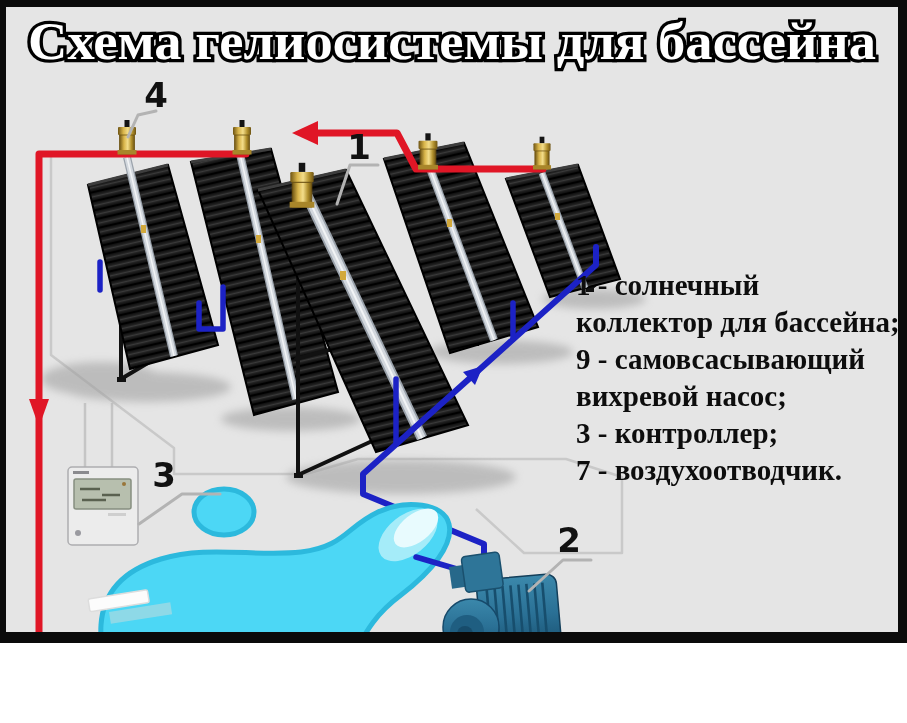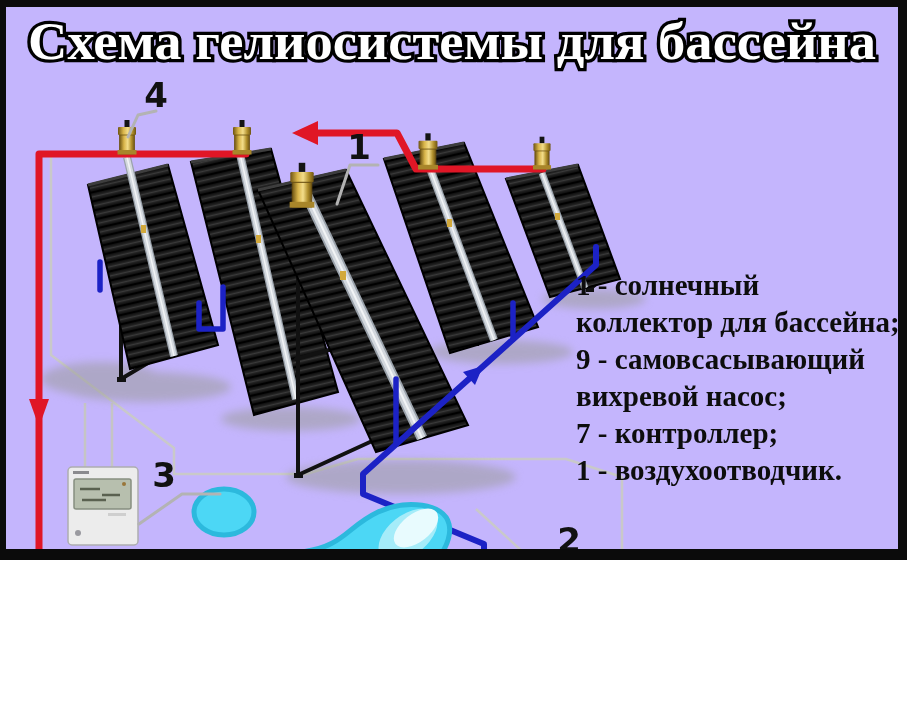--- a/index.html
+++ b/index.html
@@ -1,19 +1,19 @@
 <!DOCTYPE html>
 <html><head>
 <meta charset="utf-8">
 <style>
   html,body{margin:0;padding:0;background:#ffffff;}
   .stage{
-    position:relative;width:907px;height:560px;box-sizing:border-box;
+    position:relative;width:907px;height:643px;box-sizing:border-box;
     border-style:solid;border-color:#0b0b0b;border-width:7px 9px 11px 6px;
-    background:#c4b5fd;overflow:hidden;
+    background:#e5e5e5;overflow:hidden;
     font-family:"Liberation Serif",serif;
   }
   .scene{position:absolute;left:0;top:0;width:892px;height:705px;}
   .legend{
     position:absolute;left:570px;top:260px;width:326px;
     font-family:Liberation Serif, serif;font-weight:600;
     font-size:29px;line-height:37px;color:#0d0d0d;
   }
   .legend-item{margin:0;padding:0;}
   .num-label{font-family:"DejaVu Sans",sans-serif;font-weight:600;font-size:34px;fill:#111;}
@@ -218,17 +218,17 @@
     <text class="num-label" x="353" y="152" text-anchor="middle">1</text>
     <text class="num-label" x="158" y="480" text-anchor="middle">3</text>
     <text class="num-label" x="563" y="545" text-anchor="middle">2</text>
 
     <rect x="0" y="690" width="892" height="15" fill="url(#gfade)"></rect>
   </svg>
 
   <div class="legend">
     <div class="legend-item">1 - солнечный коллектор для бассейна;</div>
     <div class="legend-item">9 - самовсасывающий вихревой насос;</div>
-    <div class="legend-item">7 - контроллер;</div>
-    <div class="legend-item">1 - воздухоотводчик.</div>
+    <div class="legend-item">3 - контроллер;</div>
+    <div class="legend-item">7 - воздухоотводчик.</div>
   </div>
 
 </div>
 
 </body></html>

